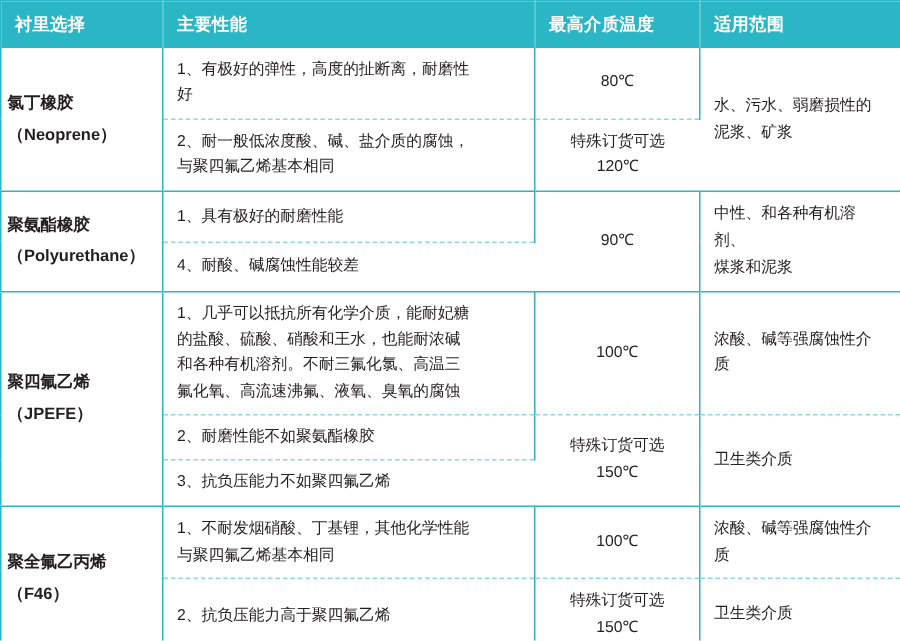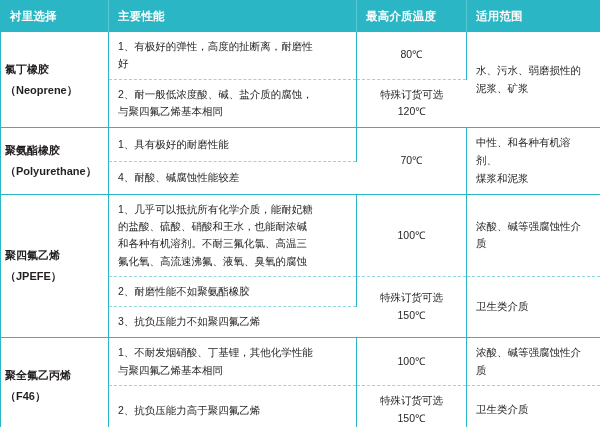--- a/index.html
+++ b/index.html
@@ -143,21 +143,21 @@
 
       <tr class="group-start">
         <td class="name" rowspan="2">
           <span class="sub">聚氨酯橡胶</span>
           <span class="sub">（Polyurethane）</span>
         </td>
         <td class="perf">
           <span class="line">1、具有极好的耐磨性能</span>
         </td>
         <td class="temp" rowspan="2">
-          <span class="t-line">70℃</span>
+          <span class="t-line">90℃</span>
         </td>
         <td class="scope" rowspan="2">
           <span class="s-line">中性、和各种有机溶剂、</span>
           <span class="s-line">煤浆和泥浆</span>
         </td>
       </tr>
       <tr class="inner">
         <td class="perf">
           <span class="line">4、耐酸、碱腐蚀性能较差</span>
         </td>

